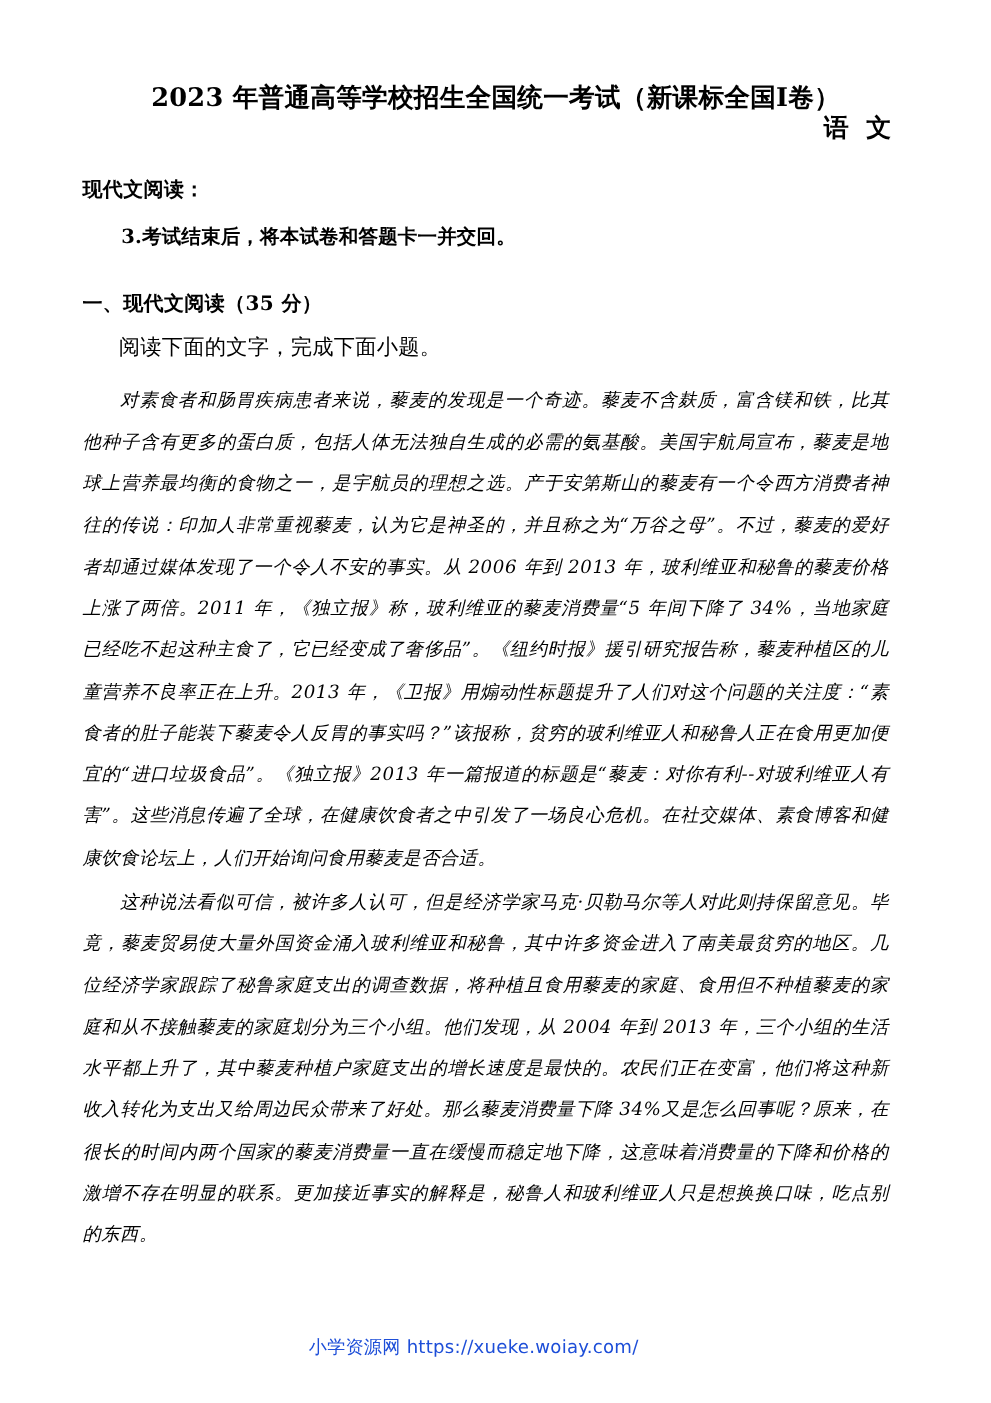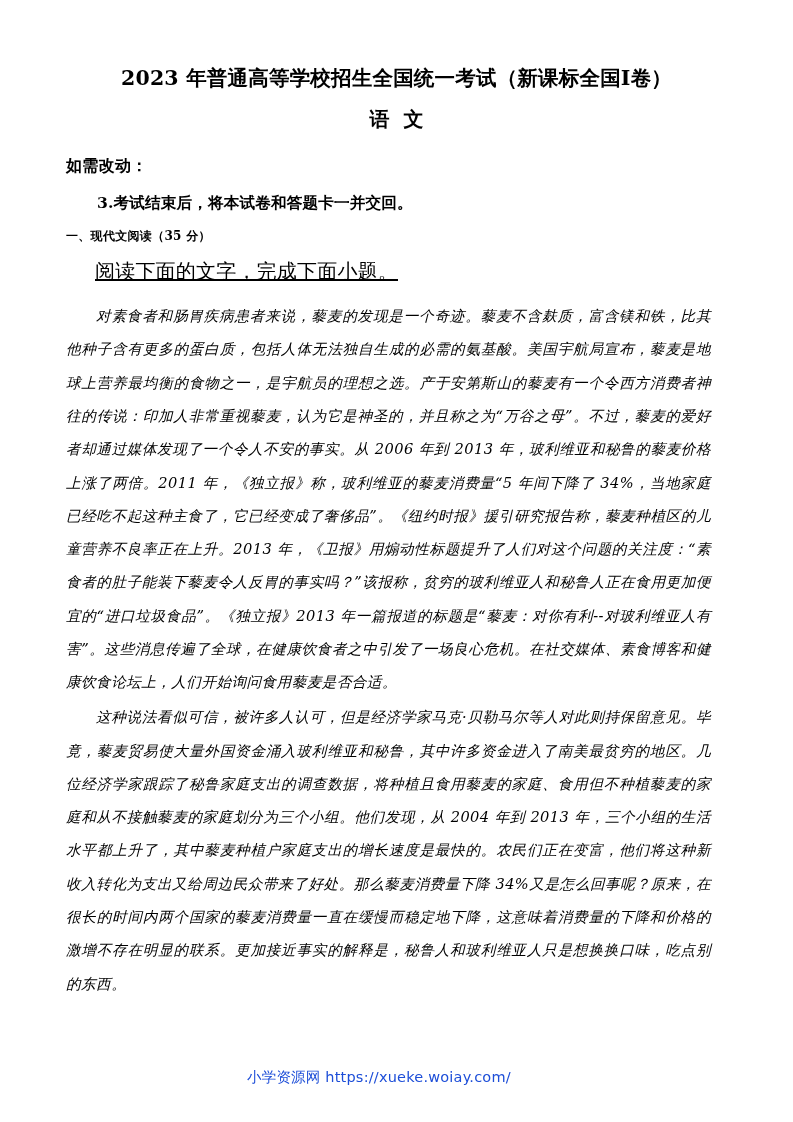--- a/index.html
+++ b/index.html
@@ -40,23 +40,23 @@
     text-align: center;
     font-family: "DejaVu Serif", "Liberation Serif", serif;
     font-weight: bold;
     font-size: 20.5px;
     line-height: 1.25;
     letter-spacing: 0.2px;
     white-space: nowrap;
   }
 
   .doc-subtitle {
-    margin-top: 14px;
-    text-align: center;
-    font-family: Liberation Serif, serif;
+    margin-top: 0;
+    text-align: right;
+    font-family: Liberation Mono, monospace;
     font-weight: bold;
     font-size: 20px;
     letter-spacing: 14px;
     padding-left: 14px;
     line-height: 1.3;
   }
 
   
   .notice-heading {
     margin-top: 22px;
@@ -72,43 +72,42 @@
     font-size: 15.6px;
     line-height: 1.82;
     text-align: justify;
     text-justify: inter-ideograph;
     text-indent: 31px;
     letter-spacing: 0.15px;
   }
 
   
   .section-heading {
-    margin-top: 10px;
+    margin-top: 27px;
     font-weight: bold;
-    font-size: 12px;
+    font-size: 16px;
     line-height: 1.6;
     letter-spacing: 0.3px;
   }
 
   .subsection-heading {
     margin-top: 9px;
     font-weight: bold;
     font-size: 16px;
     line-height: 1.6;
     text-indent: 31px;
     letter-spacing: 0.3px;
   }
 
   .instruction-line {
     margin-top: 9px;
-    font-size: 20px;
+    font-size: 17px;
     line-height: 1.6;
     text-indent: 29px;
     letter-spacing: 0.2px;
-    text-decoration: underline;
   }
 
   
   .passage {
     margin-top: 12px;
   }
 
   .passage p {
     margin: 0 16px 0 0;
     font-family: "DejaVu Serif", "Liberation Serif", serif;
@@ -141,21 +140,21 @@
 </head>
 <body>
 
 <div class="page">
   <div class="content">
 
     <div class="doc-title">2023 年普通高等学校招生全国统一考试（新课标全国Ⅰ卷）</div>
 
     <div class="doc-subtitle">语文</div>
 
-    <div class="notice-heading">如需改动：</div>
+    <div class="notice-heading">现代文阅读：</div>
 
 
 
     <div class="notice-item">3.考试结束后，将本试卷和答题卡一并交回。</div>
 
     <div class="section-heading">一、现代文阅读（35 分）</div>
 
 
     <div class="instruction-line">阅读下面的文字，完成下面小题。</div>
 

